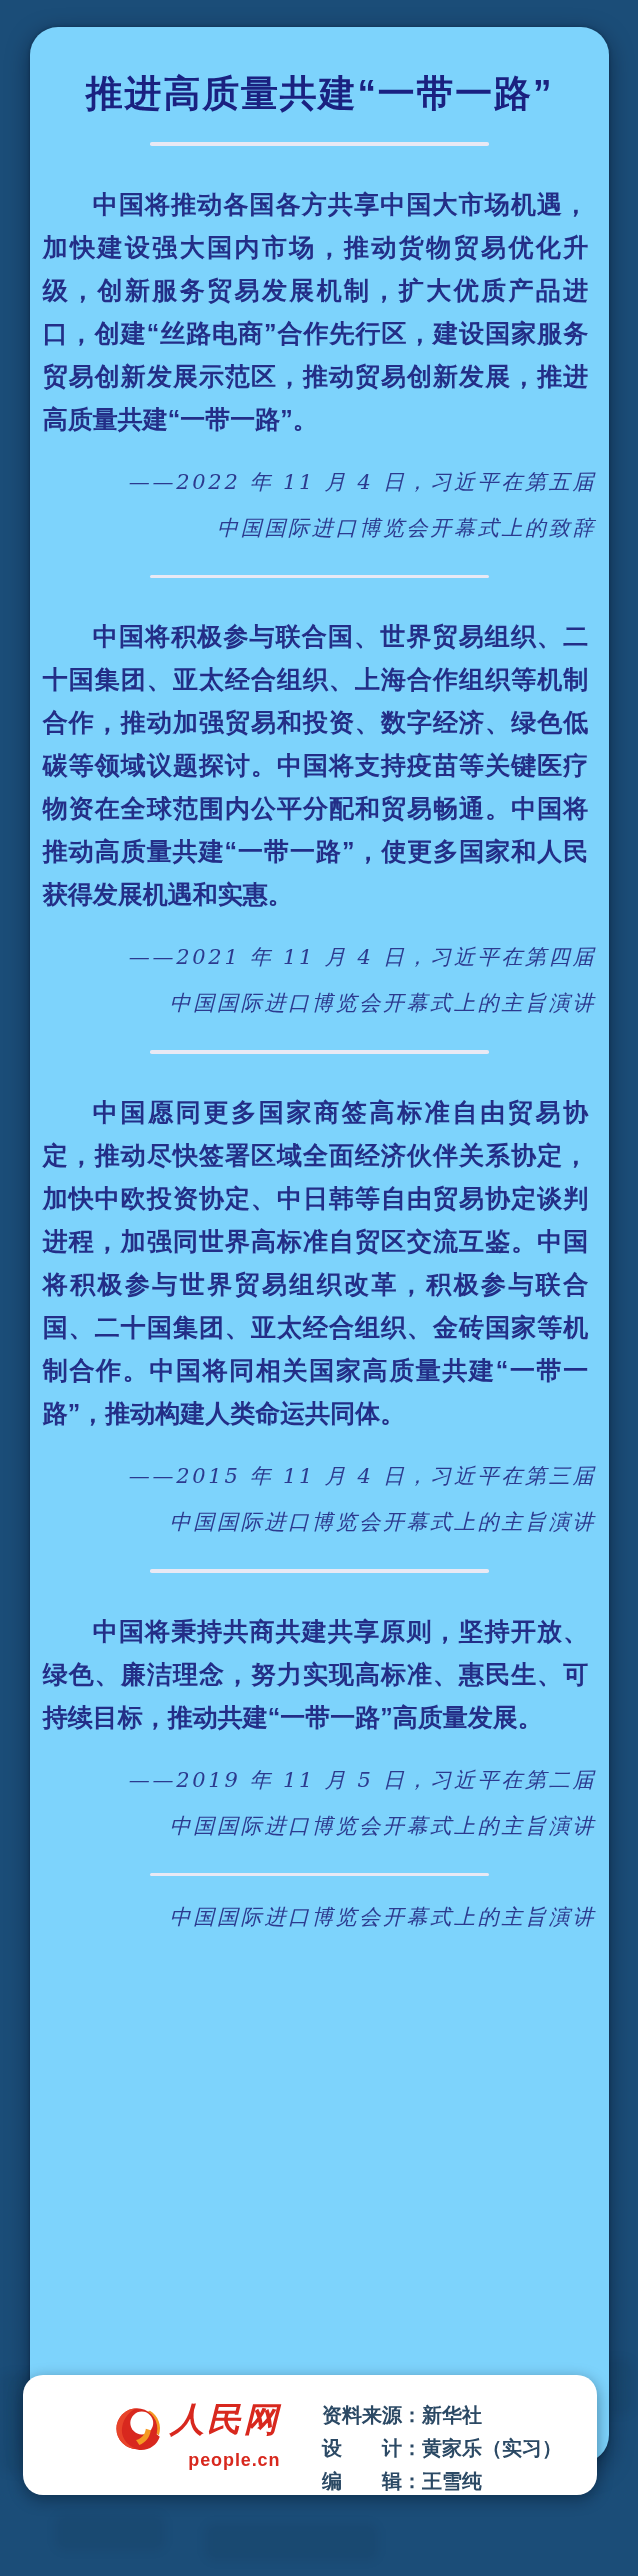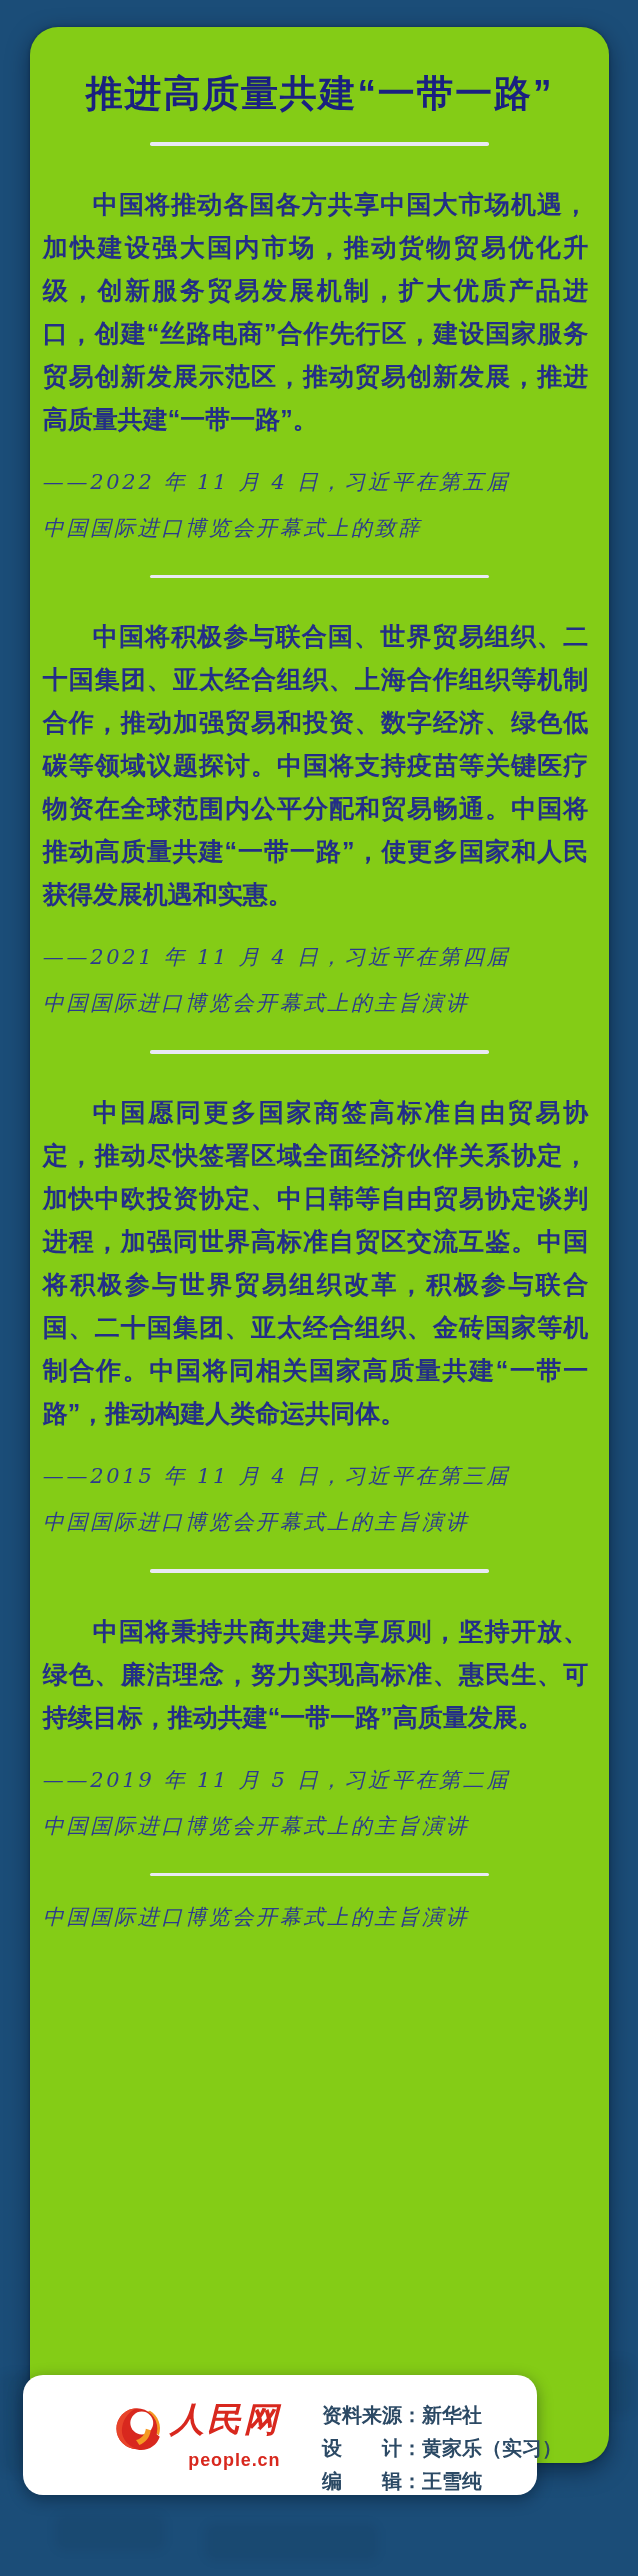--- a/index.html
+++ b/index.html
@@ -14,21 +14,21 @@
   .bg-blob { position:absolute; background:rgba(0,0,0,0.05); border-radius:9px; filter:blur(4.6px); }
   #blob1 { left:497px; top:2359px; width:137px; height:55px; }
   #blob2 { left:205px; top:2523px; width:173px; height:38px; }
   #blob3 { left:0px;   top:2373px; width:78px;  height:100px; }
   #blob4 { left:55px;  top:2514px; width:110px; height:37px; }
 
   .main-card {
     position:absolute;
     left:30px; top:27px;
     width:579px; height:2436px;
-    background:#84cc16;
+    background:#7dd3fc;
     border-radius:28px;
     box-shadow:0 7.3px 22px rgba(0,12,28,0.5), 0 0 3.7px rgba(0,12,28,0.35);
     box-sizing:border-box;
     padding:42px 12.8px 0 12.8px;
   }
   .page-title {
     font-size:37px;
     line-height:49px;
     font-weight:bold;
     color:#1a2180;
@@ -49,31 +49,32 @@
     font-weight:bold;
     color:#232e87;
     text-align:justify;
     text-indent:2em;
   }
   .quote-attr {
     margin-top:18px;
     font-size:21px;
     line-height:46px;
     color:#2c3a8e;
+    text-align:right;
     font-style:italic;
     font-weight:500;
     letter-spacing:2.7px;
     font-family:"DejaVu Serif", serif;
   }
   .quote-attr .attr-line { display:block; }
 
   .footer-card {
     position:absolute;
     left:23px; top:2375px;
-    width:514px; height:120px;
+    width:574px; height:120px;
     background:#ffffff;
     border-radius:20px;
     box-shadow:0 4.6px 14.6px rgba(0,12,28,0.4);
     box-sizing:border-box;
   }
   .logo {
     position:absolute;
     left:91px; top:25.6px;
     display:flex; align-items:flex-start;
   }

